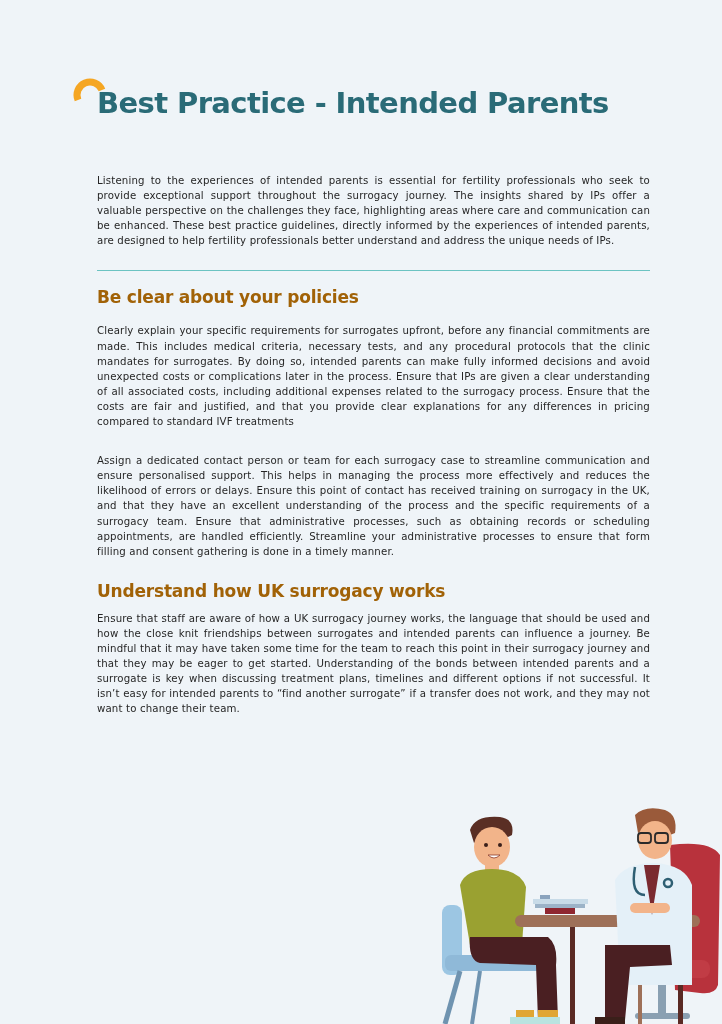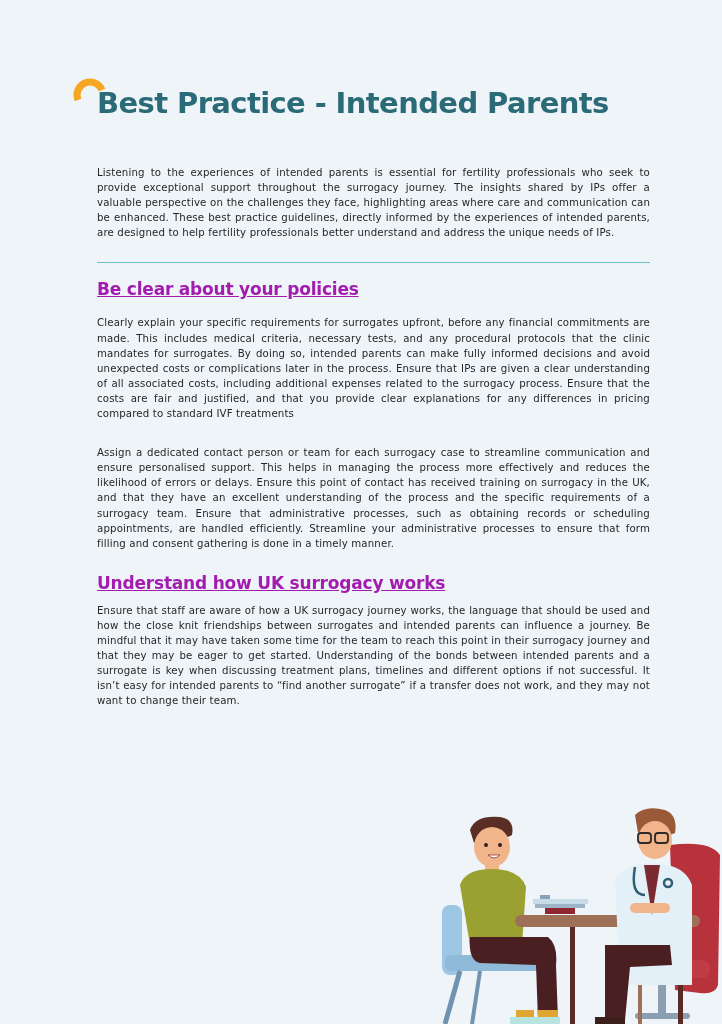--- a/index.html
+++ b/index.html
@@ -12,31 +12,31 @@
   }
   .page { position: absolute; left: 0; top: 0; width: 722px; height: 1024px; border-radius: 29px; }
   .logo-mark { position: absolute; left: 72px; top: 73px; width: 36px; height: 36px; }
   .title {
     position: absolute; left: 97px; top: 86px;
     margin: 0;
     font-family: "DejaVu Sans", sans-serif;
     font-weight: bold; font-size: 29px; letter-spacing: -0.6px;
     color: #2a6b77; white-space: nowrap;
   }
-  .content { position: absolute; left: 97px; top: 165px; width: 553px; }
+  .content { position: absolute; left: 97px; top: 173px; width: 553px; }
   p.body {
     margin: 0;
     font-size: 10.2px; line-height: 15.1px;
     text-align: justify; color: #262626;
     letter-spacing: 0.15px;
   }
   .divider { height: 0; border-top: 1.5px solid #6cc3c2; margin: 22px 0 16px 0; }
   h2 {
     margin: 0 0 16px 0;
-    font-weight: bold; font-size: 17px; color: #a21caf; letter-spacing: -0.2px; text-decoration: underline;
+    font-weight: bold; font-size: 17px; color: #a16207; letter-spacing: -0.2px;
   }
   .sec2 { margin-top: 24px; }
   .sec3 { margin-top: 22px; }
   .sec3 h2 { margin-bottom: 10px; }
   .illustration { position: absolute; left: 430px; top: 795px; width: 292px; height: 229px; }
 </style>
 </head>
 <body>
 
 <div class="page">

